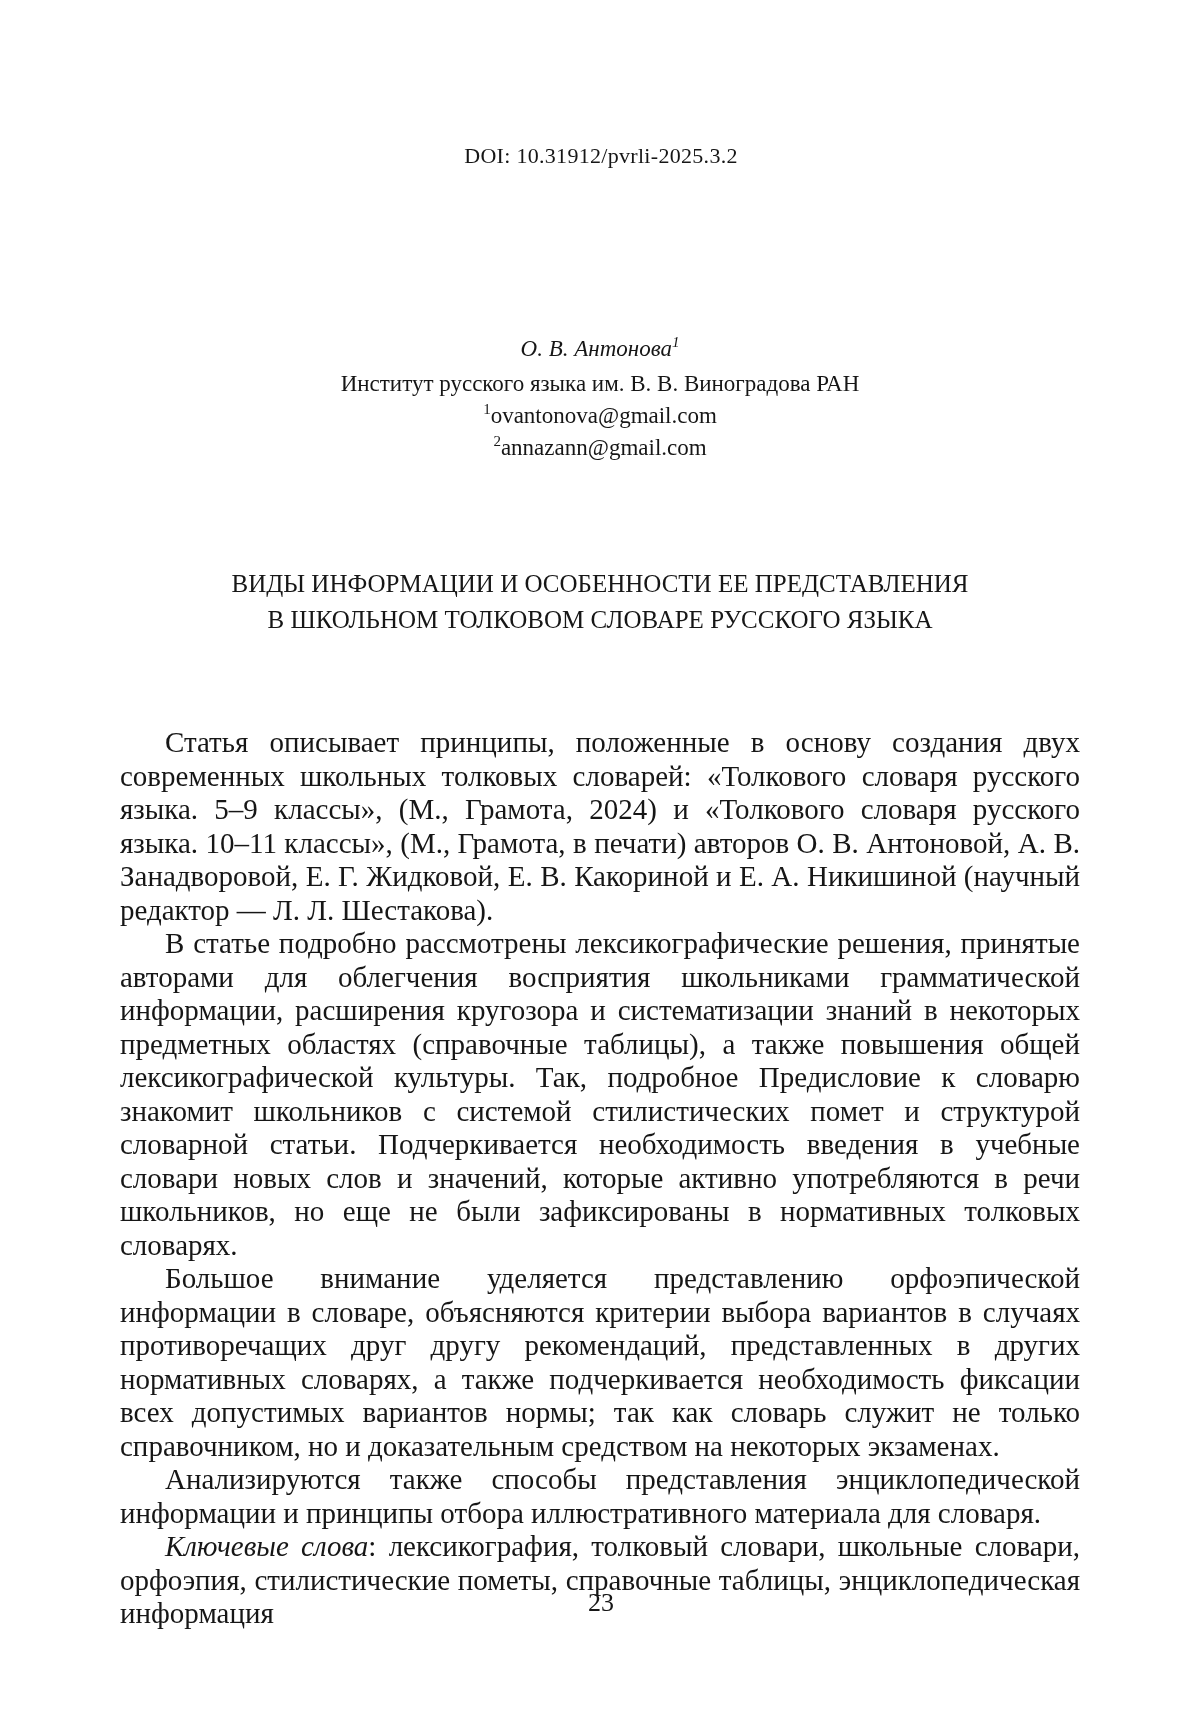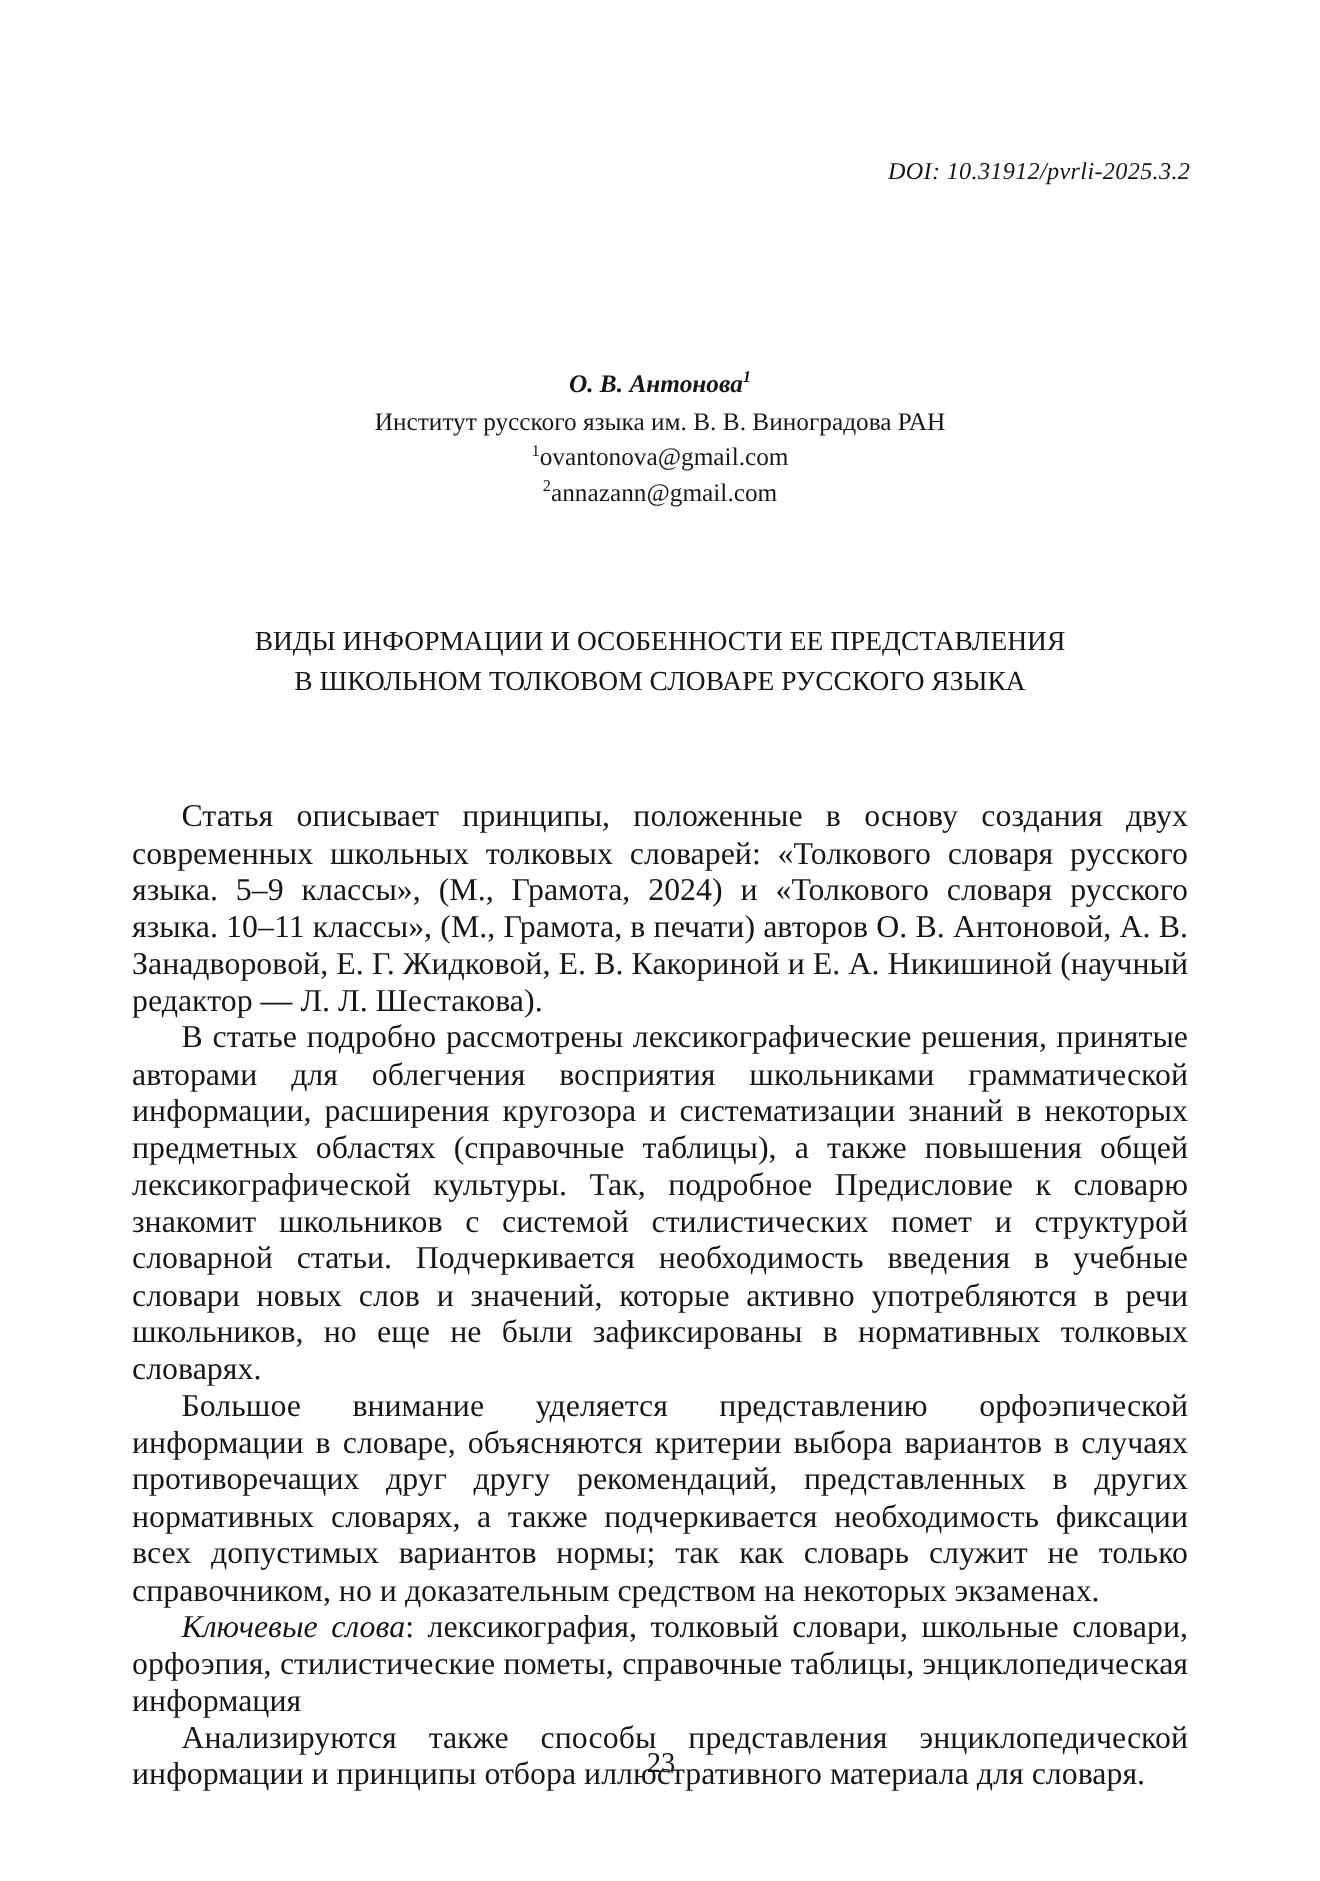--- a/index.html
+++ b/index.html
@@ -14,35 +14,34 @@
     background: #ffffff;
     font-family: "Liberation Serif", "DejaVu Serif", serif;
     color: #161616;
     overflow: hidden;
   }
   .doi-line {
     position: absolute;
     top: 143px;
     left: 120px;
     width: 962px;
-    text-align: right;
-    font-style: italic;
+    text-align: center;
     font-size: 22px;
     letter-spacing: 0.3px;
   }
   .author-block {
     position: absolute;
     top: 330px;
     left: 120px;
     width: 960px;
     text-align: center;
     font-size: 23px;
   }
   .author-name {
-    font-weight: bold;
+    font-weight: normal;
     font-style: italic;
     height: 38px;
     line-height: 38px;
   }
   .author-affil, .author-loc, .author-email {
     height: 32px;
     line-height: 32px;
   }
   .author-block sup {
     font-size: 15px;
@@ -100,19 +99,19 @@
 
   <div class="paper-title">
     <div>ВИДЫ ИНФОРМАЦИИ И ОСОБЕННОСТИ ЕЕ ПРЕДСТАВЛЕНИЯ</div>
     <div>В ШКОЛЬНОМ ТОЛКОВОМ СЛОВАРЕ РУССКОГО ЯЗЫКА</div>
   </div>
 
   <div class="abstract">
     <p>Статья описывает принципы, положенные в основу создания двух современных школьных толковых словарей: «Толкового словаря русского языка. 5–9 классы», (М., Грамота, 2024) и «Толкового словаря русского языка. 10–11 классы», (М., Грамота, в печати) авторов О. В. Антоновой, А. В. Занадворовой, Е. Г. Жидковой, Е. В. Какориной и Е. А. Никишиной (научный редактор — Л. Л. Шестакова).</p>
     <p>В статье подробно рассмотрены лексикографические решения, принятые авторами для облегчения восприятия школьниками грамматической информации, расширения кругозора и систематизации знаний в некоторых предметных областях (справочные таблицы), а также повышения общей лексикографической культуры. Так, подробное Предисловие к словарю знакомит школьников с системой стилистических помет и структурой словарной статьи. Подчеркивается необходимость введения в учебные словари новых слов и значений, которые активно употребляются в речи школьников, но еще не были зафиксированы в нормативных толковых словарях.</p>
     <p>Большое внимание уделяется представлению орфоэпической информации в словаре, объясняются критерии выбора вариантов в случаях противоречащих друг другу рекомендаций, представленных в других нормативных словарях, а также подчеркивается необходимость фиксации всех допустимых вариантов нормы; так как словарь служит не только справочником, но и доказательным средством на некоторых экзаменах.</p>
+    <p>Анализируются также способы представления энциклопедической информации и принципы отбора иллюстративного материала для словаря.</p>
     <p><span class="kw-label">Ключевые слова</span><span>: лексикография, толковый словари, школьные словари, орфоэпия, стилистические пометы, справочные таблицы, энциклопедическая информация</span></p>
-    <p>Анализируются также способы представления энциклопедической информации и принципы отбора иллюстративного материала для словаря.</p>
   </div>
 
   <div class="page-number">23</div>
 
 </div>
 
 </body></html>

